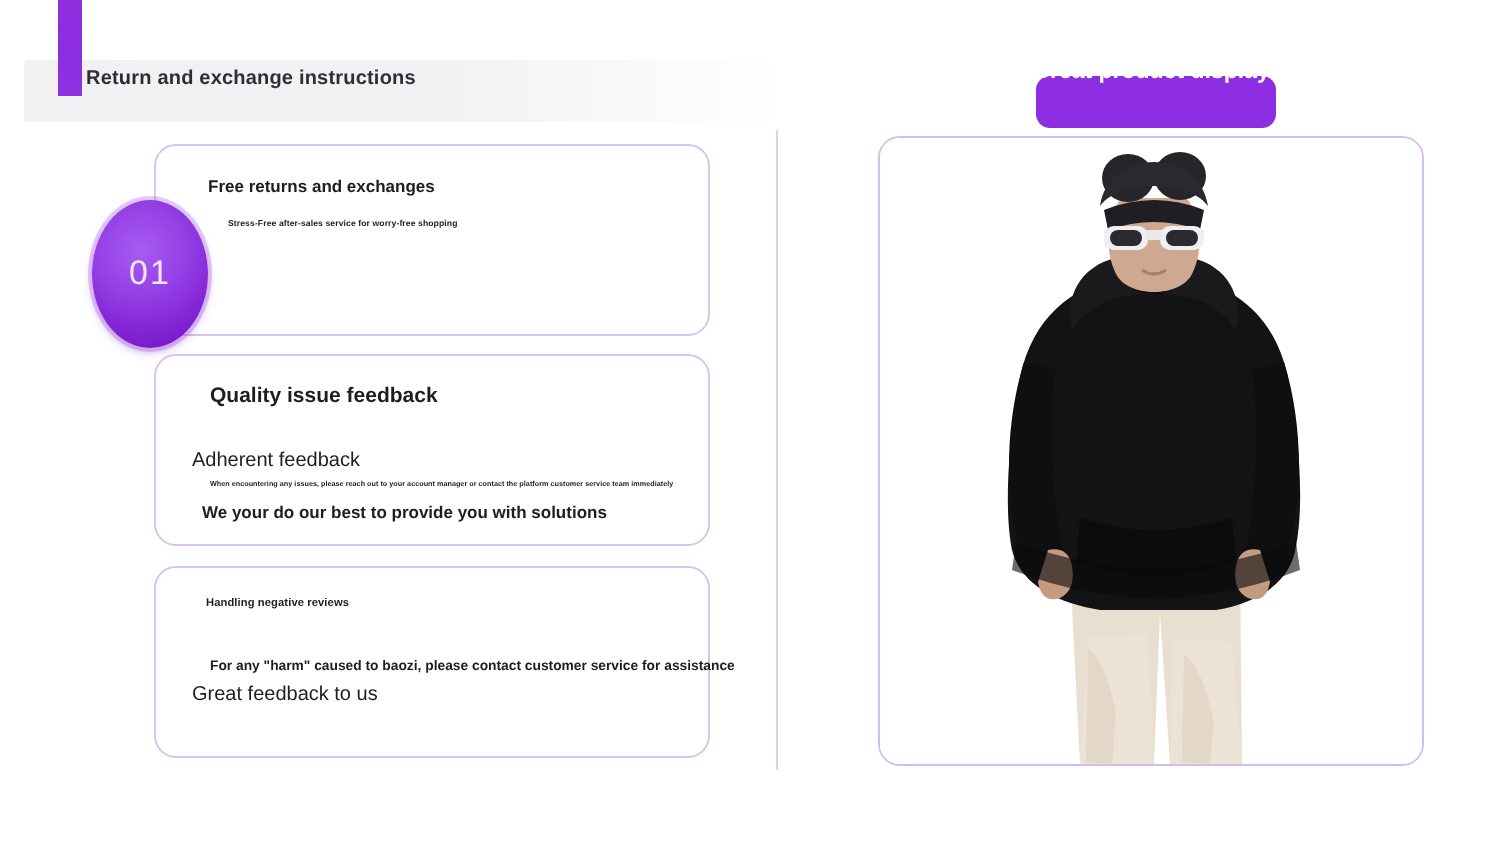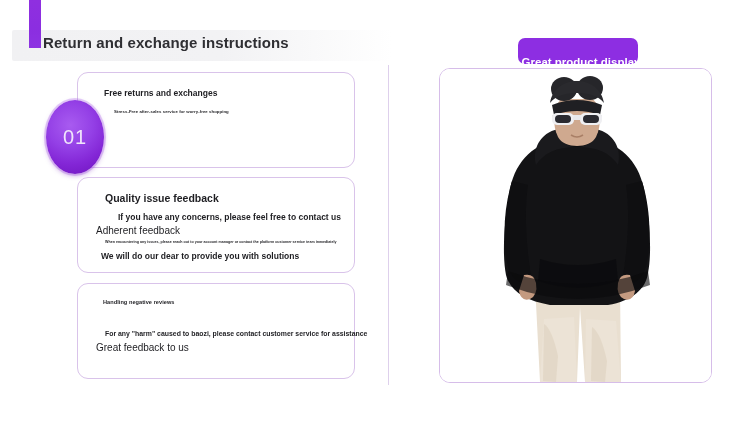--- a/index.html
+++ b/index.html
@@ -15,41 +15,41 @@
     position:absolute;left:12px;top:30px;width:380px;height:31px;
     background:linear-gradient(90deg,#f1f1f3 0%,#f2f2f4 55%,rgba(246,246,248,0) 100%);
     border-radius:2px;
   }
   .accent-bar{
     position:absolute;left:29px;top:0px;width:12px;height:48px;
     background:linear-gradient(180deg,#8f2fe0 0%,#8b2ee0 60%,#8d33e2 100%);
   }
   .header-title{
     position:absolute;left:43px;top:34px;
-    font-size:15px;font-weight:700;color:#2f2f33;letter-spacing:.1px;
+    font-size:10px;font-weight:700;color:#2f2f33;letter-spacing:.1px;
     white-space:nowrap;
   }
 
   
   .card{
     position:absolute;left:77px;width:278px;
     border:1px solid #d9c3ea;border-radius:11px;background:#ffffff;
     box-sizing:border-box;
   }
   #card-1{top:72px;height:96px;}
   #card-2{top:177px;height:96px;}
   #card-3{top:283px;height:96px;}
 
   .badge{
     position:absolute;left:46px;width:58px;height:74px;border-radius:50%;
     background:
       radial-gradient(circle at 42% 34%, #a85bf0 0%, #9440e6 38%, #8326d6 66%, #6e13bd 100%);
     box-shadow:0 0 0 2px rgba(160,80,230,.28), 0 2px 5px rgba(110,20,180,.35);
     display:flex;align-items:center;justify-content:center;
-    color:#f0e4fb;font-size:20px;font-weight:400;letter-spacing:1px;
+    color:#f0e4fb;font-size:17px;font-weight:400;letter-spacing:1px;
   }
   #badge-1{top:100px;}
   #badge-2{top:205px;}
   #badge-3{top:311px;}
 
   .t{position:absolute;white-space:nowrap;color:#1e1e22;}
   .t-head{font-size:8.5px;font-weight:700;text-align:center;}
   .t-head-lg{font-size:10.5px;font-weight:700;text-align:right;}
   .t-body{font-size:7.5px;font-weight:600;}
   .t-body-md{font-size:8.5px;font-weight:600;}
@@ -62,22 +62,22 @@
     position:absolute;left:388px;top:65px;width:1px;height:320px;
     background:#ded0ec;
   }
 
   
   .pill{
     position:absolute;left:518px;top:38px;width:120px;height:26px;
     background:#8d2ee2;border-radius:7px;
   }
   .pill-label{
-    position:absolute;left:516px;top:56px;width:130px;
-    text-align:center;font-size:11.5px;font-weight:700;color:#ffffff;
+    position:absolute;left:516px;top:30px;width:130px;
+    text-align:left;font-size:11.5px;font-weight:700;color:#ffffff;
     white-space:nowrap;
   }
   .photo-card{
     position:absolute;left:439px;top:68px;width:271px;height:313px;
     border:1px solid #d6bde9;border-radius:11px;background:#ffffff;overflow:hidden;
   }
   .photo-inner{position:absolute;inset:0;}
   .scene{position:absolute;left:0;top:0;width:271px;height:313px;background:#fff;}
 </style>
 </head>
@@ -91,24 +91,23 @@
 
   <div class="divider"></div>
 
   <div class="card" id="card-1"></div>
   <div class="badge" id="badge-1">01</div>
   <div class="t t-head" style="left:104px;top:88px;">Free returns and exchanges</div>
   <div class="t t-micro" style="left:114px;top:109px;">Stress-Free after-sales service for worry-free shopping</div>
 
   <div class="card" id="card-2"></div>
   <div class="t t-head-lg" style="left:105px;top:192px;">Quality issue feedback</div>
-  <div class="t t-body-md" style="left:118px;top:212px;">If you have any concerns, please feel free to contact us</div>
   <div class="t t-overflow" style="left:96px;top:225px;">Adherent feedback</div>
   <div class="t t-micro2" style="left:105px;top:240px;">When encountering any issues, please reach out to your account manager or contact the platform customer service team immediately</div>
-  <div class="t t-body-md" style="left:101px;top:251px;">We will do our dear to provide you with solutions</div>
+  <div class="t t-body-md" style="left:101px;top:251px;">We your do our best to provide you with solutions</div>
 
   <div class="card" id="card-3"></div>
   <div class="t t-micro" style="left:103px;top:299px;font-size:5.6px;">Handling negative reviews</div>
   <div class="t t-body" style="left:105px;top:330px;font-size:6.9px;">For any "harm" caused to baozi, please contact customer service for assistance</div>
   <div class="t t-overflow" style="left:96px;top:342px;">Great feedback to us</div>
 
   <div class="pill"></div>
   <div class="pill-label">Great product display</div>
 
   <div class="photo-card">

